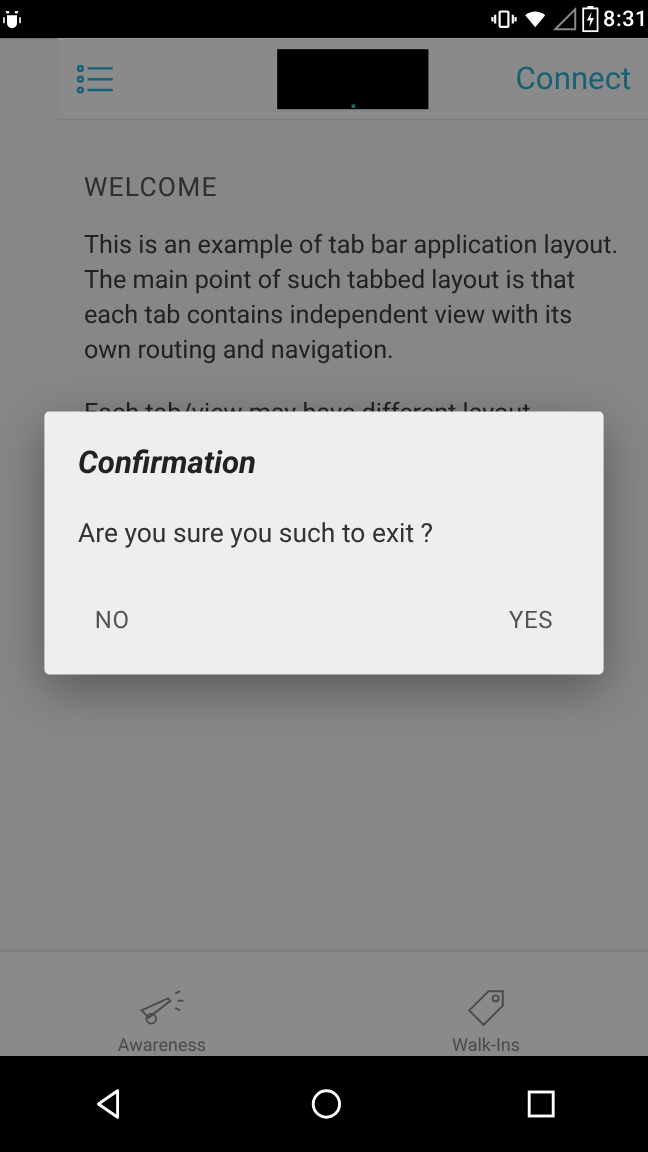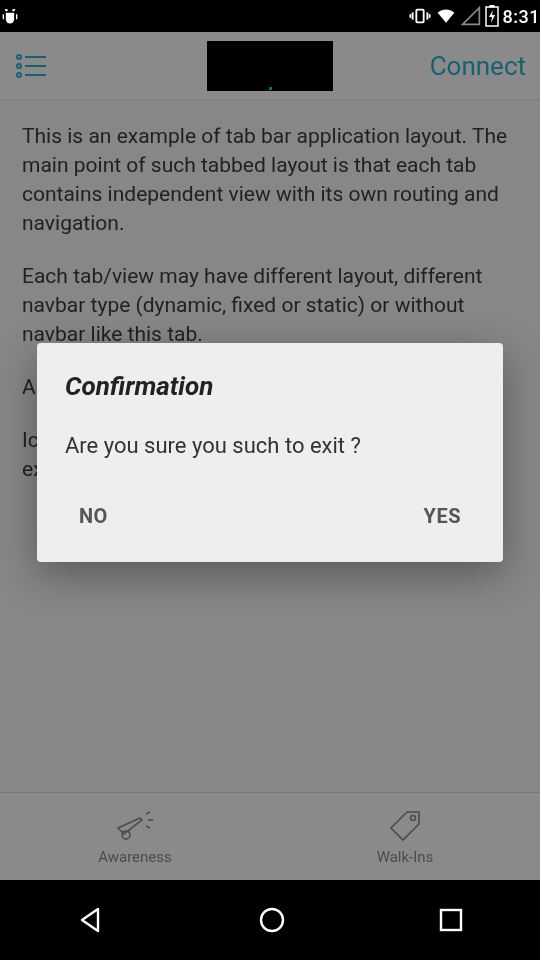--- a/index.html
+++ b/index.html
@@ -7,55 +7,55 @@
     .screen { position:relative; width:540px; height:960px; background:#000; }
 
     
     .status-bar { position:absolute; top:0; left:0; right:0; height:32px; background:#000; color:#fff; display:flex; align-items:center; justify-content:space-between; padding:0 0; font-size:18px; }
     .status-left { display:flex; align-items:center; }
     .status-right { display:flex; align-items:center; gap:4px; }
     .status-right svg { display:block; }
     .status-time { font-weight:500; letter-spacing:0.5px; }
 
     
-    .app { position:absolute; top:32px; left:0; right:0; bottom:80px; background:#f9f9f9; }
+    .app { position:absolute; top:32px; left:0; right:0; bottom:80px; background:#f9f9f9;padding-left:48px; }
 
     
     .app-header { height:68px; background:#fff; display:flex; align-items:center; padding:0 12px; border-bottom:1px solid #e6e6e6; position:relative; }
     .menu-btn { width:40px; height:40px; display:flex; align-items:center; justify-content:center; color:#29b3d6; }
     .logo-block { position:absolute; left:50%; transform:translateX(-50%); width:126px; height:50px; background:#000; display:flex; align-items:flex-end; justify-content:center; }
     .logo-dot { width:3px; height:3px; background:#2cc; margin-bottom:1px; }
     .connect { position:absolute; right:14px; color:#29b3d6; font-size:26px; font-weight:400; }
 
     
     .content { padding:22px; color:#4a4a4a; }
     .welcome { font-size:22px; letter-spacing:1px; color:#555; margin-top:22px; margin-bottom:22px; }
     .para { font-size:21px; line-height:1.38; color:#3e3e3e; margin-bottom:24px; }
     .para .link { color:#29b3d6; }
 
     
     .tab-bar { position:absolute; left:0; right:0; bottom:80px; height:88px; background:#fff; border-top:1px solid #dcdcdc; display:flex; }
-    .tab { flex:1; display:flex; flex-direction:column; align-items:center; justify-content:center; gap:4px; color:#8b8b8b; font-size:15px; }
+    .tab { flex:1; display:flex; flex-direction:column; align-items:center; justify-content:flex-end; gap:4px; color:#8b8b8b; font-size:15px; }
     .tab.active { color:#29b3d6; }
     .tab svg { stroke:#8b8b8b; }
     .tab.active svg { stroke:#29b3d6; fill:#29b3d6; }
 
     
     .nav-bar { position:absolute; bottom:0; left:0; right:0; height:80px; background:#000; display:flex; align-items:center; justify-content:space-around; }
     .nav-bar svg { display:block; }
 
     
     .dim { position:absolute; top:32px; left:0; right:0; bottom:80px; background:rgba(0,0,0,0.46); }
 
     
     .dialog { position:absolute; left:37px; right:37px; top:343px; background:#eeeeee; border-radius:4px; box-shadow:0 12px 40px rgba(0,0,0,0.35); padding:28px 28px 12px 28px; }
     .dialog-title { font-size:26px; font-weight:700; color:#222; margin-bottom:32px;font-style:italic; }
     .dialog-msg { font-size:22px; color:#333; margin-bottom:30px; }
     .dialog-actions { display:flex; justify-content:space-between; padding:10px 4px 16px 4px; }
-    .dialog-btn { font-size:20px; font-weight:700; color:#555; padding:6px 10px; letter-spacing:0.5px; }
+    .dialog-btn { font-size:20px; font-weight:400; color:#555; padding:6px 10px; letter-spacing:0.5px; }
   </style>
 </head>
 <body>
 
 <div class="screen">
 
   <div class="status-bar">
     <div class="status-left">
       <svg width="20" height="20" viewBox="0 0 24 24" fill="#fff">
         <circle cx="8" cy="5" r="1.3"></circle>
@@ -102,20 +102,21 @@
             <line x1="9" y1="23" x2="30" y2="23"></line>
         </svg>
       </div>
       <div class="logo-block">
           <div class="logo-dot"></div>
         </div>
       <div class="connect">Connect</div>
     </div>
 
     <div class="content">
+      <div class="welcome">WELCOME</div>
       <div class="para">This is an example of tab bar application layout. The main point of such tabbed layout is that each tab contains independent view with its own routing and navigation.</div>
       <div class="para">Each tab/view may have different layout, different navbar type (dynamic, fixed or static) or without navbar like this tab.</div>
       <div class="para">
         <span>As an example you can check </span><span class="link">Project Tab</span><span> and</span>
       </div>
       <div class="para">Icons are needed since they are images in this example</div>
     </div>
   </div>
 
   <div class="tab-bar">

